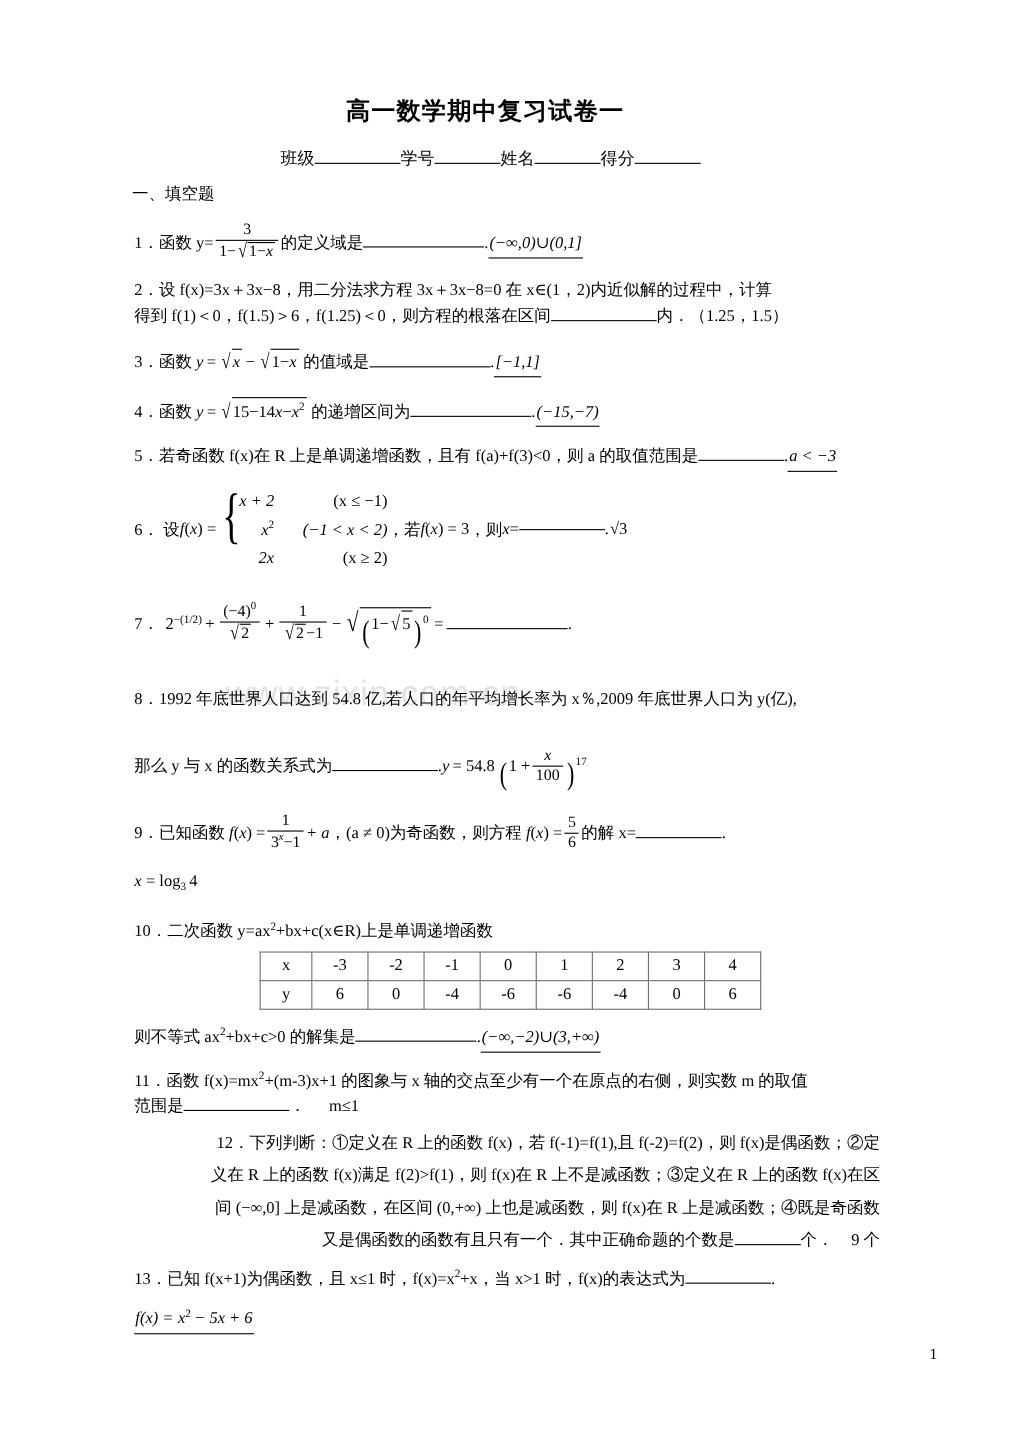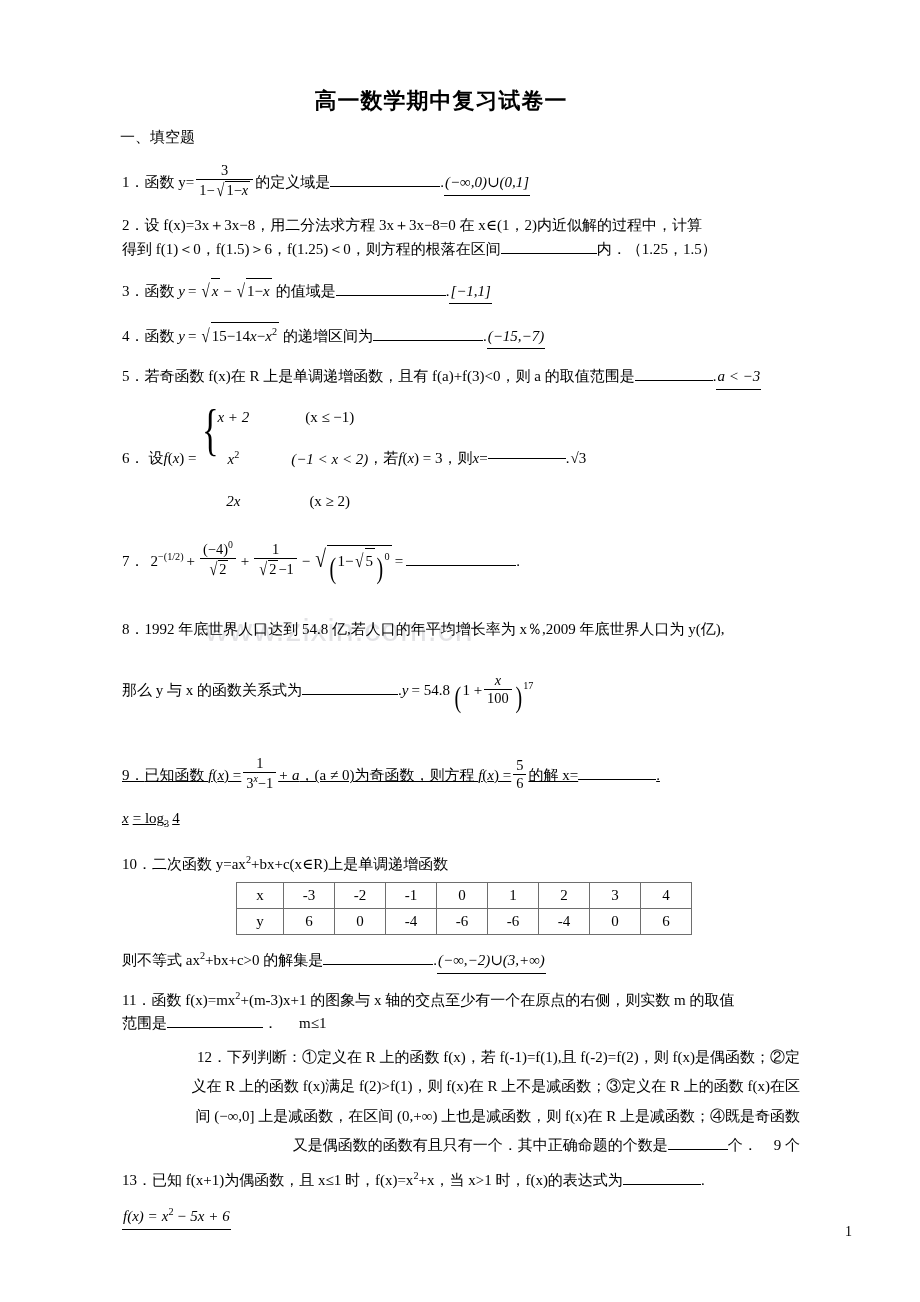--- a/index.html
+++ b/index.html
@@ -129,22 +129,21 @@
   }
   sup.ex { font-size: 0.68em; vertical-align: super; font-style: italic; }
   sup.exn { font-size: 0.68em; vertical-align: super; font-style: normal; }
   sub.sb { font-size: 0.68em; vertical-align: sub; font-style: normal; }
   
   .piece {
     display: inline-grid;
     grid-template-columns: auto auto;
     vertical-align: middle;
     line-height: 1.75;
-    text-align: center;
-    gap: 16px;
+    text-align: right;
   }
   .piece-wrap {
     display: inline-flex;
     align-items: stretch;
     vertical-align: middle;
   }
   .brace {
     font-size: 56px;
     line-height: 0.95;
     font-weight: 300;
@@ -194,20 +193,23 @@
 <body>
 
 <div class="page">
 
   <div class="watermark">www.zixin.com.cn</div>
 
   <div class="content">
 
     <div class="doc-title">高一数学期中复习试卷一</div>
 
+    <div class="meta-line">
+      <span>班级</span><span class="blank b-md"></span><span>学号</span><span class="blank b-sm"></span><span>姓名</span><span class="blank b-sm"></span><span>得分</span><span class="blank b-sm"></span>
+    </div>
 
     <div class="sec-head">一、填空题</div>
 
     <div class="q" style="margin-top:16px;">
       <span class="num">1．</span><span>函数 y=</span><span class="frac"><span class="n">3</span><span class="d"><span>1</span><span>−</span><span class="sqrt"><span class="rad">√</span><span class="body"><span>1</span><span>−</span><span class="mathi">x</span></span></span></span></span><span>的定义域是</span><span class="blank b-xl"></span><span>.</span><span class="ans">(−∞,0)∪(0,1]</span>
     </div>
 
     <div class="q" style="margin-top:16px;">
       <div><span class="num">2．</span><span>设 f(x)=3x＋3x−8，用二分法求方程 3x＋3x−8=0 在 x∈(1，2)内近似解的过程中，计算</span></div>
       <div><span>得到 f(1)＜0，f(1.5)＞6，f(1.25)＜0，则方程的根落在区间</span><span class="blank b-lg"></span><span>内．（1.25，1.5）</span></div>
@@ -258,21 +260,21 @@
 
     <div class="q" style="margin-top:26px;">
       <span class="num">7．</span><span style="margin-left:6px;">2</span><sup class="exn">−(1/2)</sup><span style="margin:0 3px;">+</span><span class="frac"><span class="n"><span>(−4)</span><sup class="exn">0</sup></span><span class="d"><span class="sqrt"><span class="rad">√</span><span class="body">2</span></span></span></span><span style="margin:0 3px;">+</span><span class="frac"><span class="n">1</span><span class="d"><span class="sqrt"><span class="rad">√</span><span class="body">2</span></span><span>−1</span></span></span><span style="margin:0 3px;">−</span><span class="sqrt"><span class="rad" style="font-size:1.3em;">√</span><span class="body"><span class="big-paren">(</span><span>1</span><span>−</span><span class="sqrt"><span class="rad">√</span><span class="body">5</span></span><span class="big-paren">)</span><sup class="exn">0</sup></span></span><span style="margin:0 3px;">=</span><span class="blank b-xl"></span><span>.</span>
     </div>
 
     <div class="q" style="margin-top:26px;">
       <div><span class="num">8．</span><span>1992 年底世界人口达到 54.8 亿,若人口的年平均增长率为 x％,2009 年底世界人口为 y(亿),</span></div>
       <div style="margin-top:32px;"><span>那么 y 与 x 的函数关系式为</span><span class="blank b-lg"></span><span>.</span><span class="mathi">y</span><span style="margin:0 3px;">= 54.8</span><span class="big-paren">(</span><span>1 +</span><span class="frac"><span class="n mathi">x</span><span class="d">100</span></span><span class="big-paren">)</span><sup class="exn">17</sup></div>
     </div>
 
-    <div class="q" style="margin-top:36px;text-decoration:underline;">
+    <div class="q" style="margin-top:12px;">
       <div><span class="num">9．</span><span>已知函数 </span><span class="mathi">f</span><span>(</span><span class="mathi">x</span><span>) =</span><span class="frac"><span class="n">1</span><span class="d"><span>3</span><sup class="ex">x</sup><span>−1</span></span></span><span class="mathi">+ a</span><span>，(a ≠ 0)为奇函数，则方程 </span><span class="mathi">f</span><span>(</span><span class="mathi">x</span><span>) =</span><span class="frac"><span class="n">5</span><span class="d">6</span></span><span>的解 x=</span><span class="blank b-md"></span><span>.</span></div>
       <div style="margin-top:16px;"><span class="mathi">x</span><span style="margin-left:4px;">= log</span><sub class="sb">3</sub><span style="margin-left:3px;">4</span></div>
     </div>
 
     <div class="q" style="margin-top:20px;">
       <div><span class="num">10．</span><span>二次函数 y=ax</span><sup class="exn">2</sup><span>+bx+c(x∈R)上是单调递增函数</span></div>
       <div class="tbl-wrap">
         <table class="vals">
           <tbody>
               <tr>

